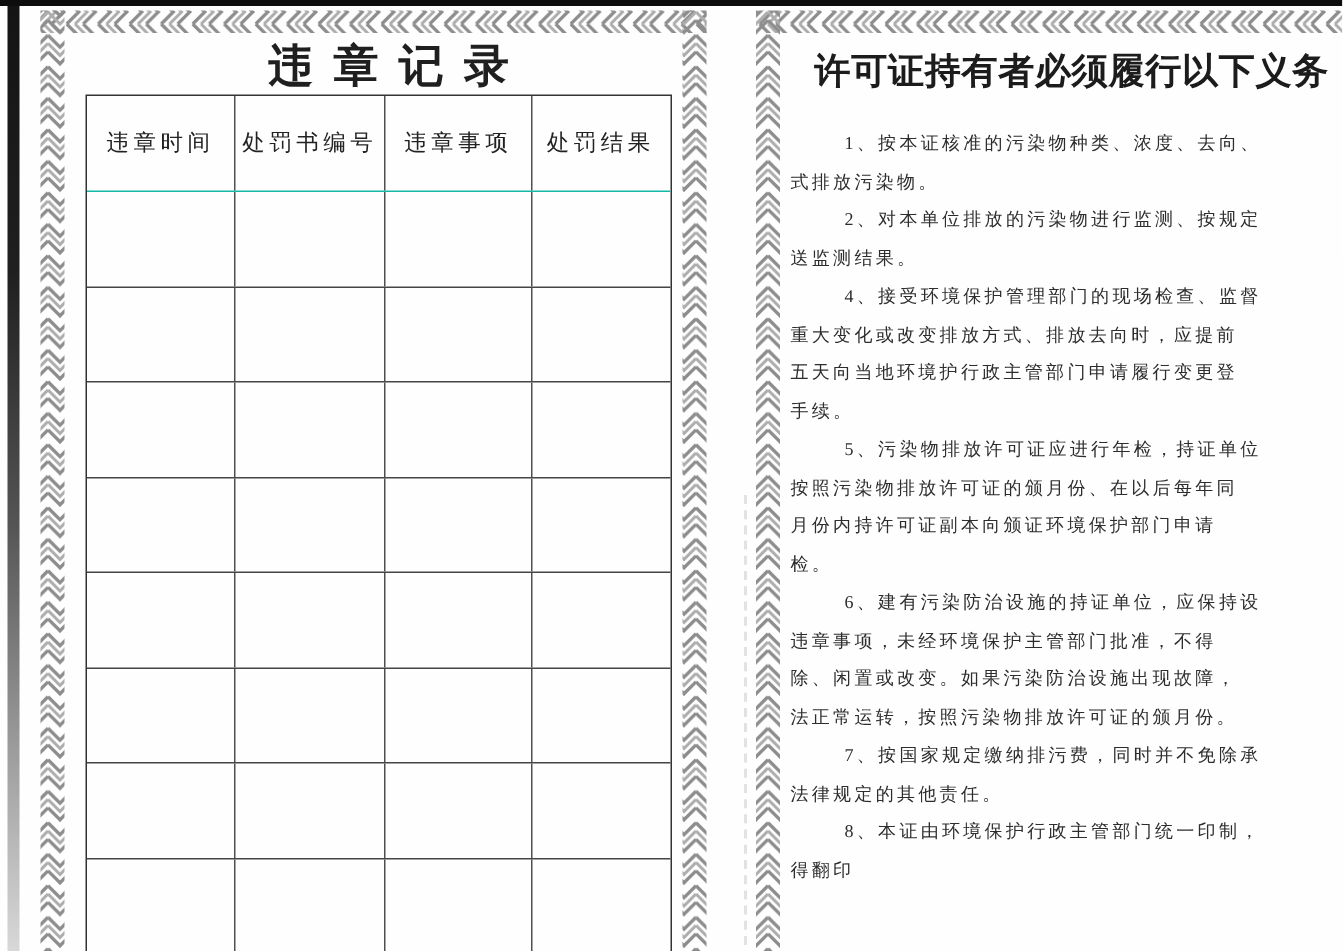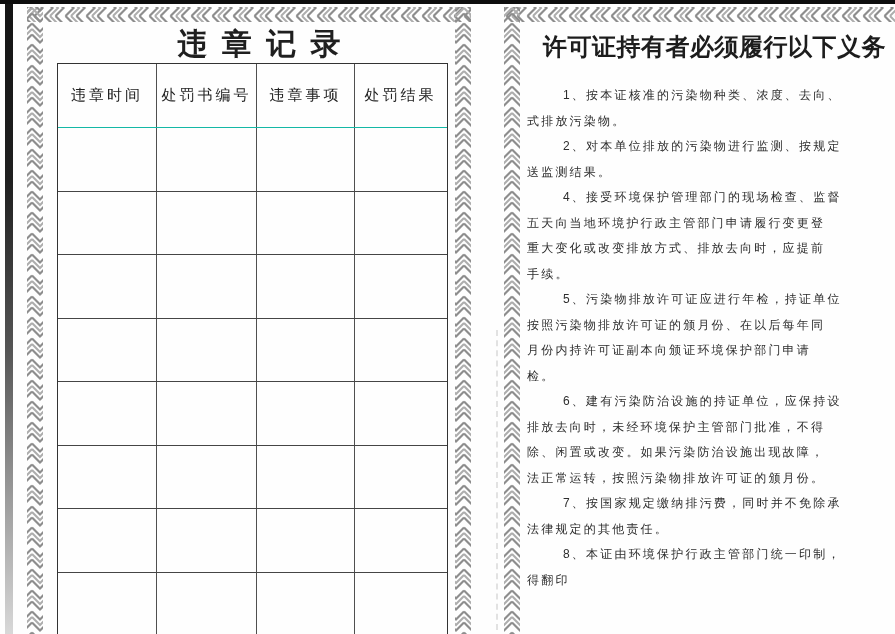--- a/index.html
+++ b/index.html
@@ -1,18 +1,18 @@
 <!DOCTYPE html>
 <html><head>
 <meta charset="utf-8">
 <style>
   html,body{margin:0;padding:0;background:#ffffff;}
   .screen{
     position:relative;width:895px;height:634px;background:#fefefe;overflow:hidden;
-    font-family:Liberation Sans, sans-serif;color:#2a2a2a;
+    font-family:Liberation Serif, serif;color:#2a2a2a;
   }
   
   .scan-top-strip{position:absolute;left:0;top:0;width:895px;height:4px;background:#0d0d0d;}
   .binding-shadow{
     position:absolute;left:5px;top:4px;width:8px;height:630px;
     background:linear-gradient(to bottom,#141414 0%,#1f1f1f 28%,#555 55%,#9a9a9a 78%,#d8d8d8 100%);
   }
   .gutter-line{
     position:absolute;left:496px;top:330px;height:300px;width:0;
     border-left:2px dashed rgba(60,60,60,0.14);
@@ -156,37 +156,37 @@
         <div class="line">式排放污染物。</div>
 
         <div class="line indent">2、对本单位排放的污染物进行监测、按规定</div>
 
         <div class="line">送监测结果。</div>
 
         <div class="line indent">4、接受环境保护管理部门的现场检查、监督</div>
 
 
 
+        <div class="line">重大变化或改变排放方式、排放去向时，应提前</div>
+
         <div class="line">五天向当地环境护行政主管部门申请履行变更登</div>
 
-        <div class="line">重大变化或改变排放方式、排放去向时，应提前</div>
-
         <div class="line">手续。</div>
 
         <div class="line indent">5、污染物排放许可证应进行年检，持证单位</div>
 
         <div class="line">按照污染物排放许可证的颁月份、在以后每年同</div>
 
         <div class="line">月份内持许可证副本向颁证环境保护部门申请</div>
 
         <div class="line">检。</div>
 
         <div class="line indent">6、建有污染防治设施的持证单位，应保持设</div>
 
-        <div class="line">排放去向时，未经环境保护主管部门批准，不得</div>
+        <div class="line">违章事项，未经环境保护主管部门批准，不得</div>
 
         <div class="line">除、闲置或改变。如果污染防治设施出现故障，</div>
 
         <div class="line">法正常运转，按照污染物排放许可证的颁月份。</div>
 
         <div class="line indent">7、按国家规定缴纳排污费，同时并不免除承</div>
 
         <div class="line">法律规定的其他责任。</div>
 
         <div class="line indent">8、本证由环境保护行政主管部门统一印制，</div>

